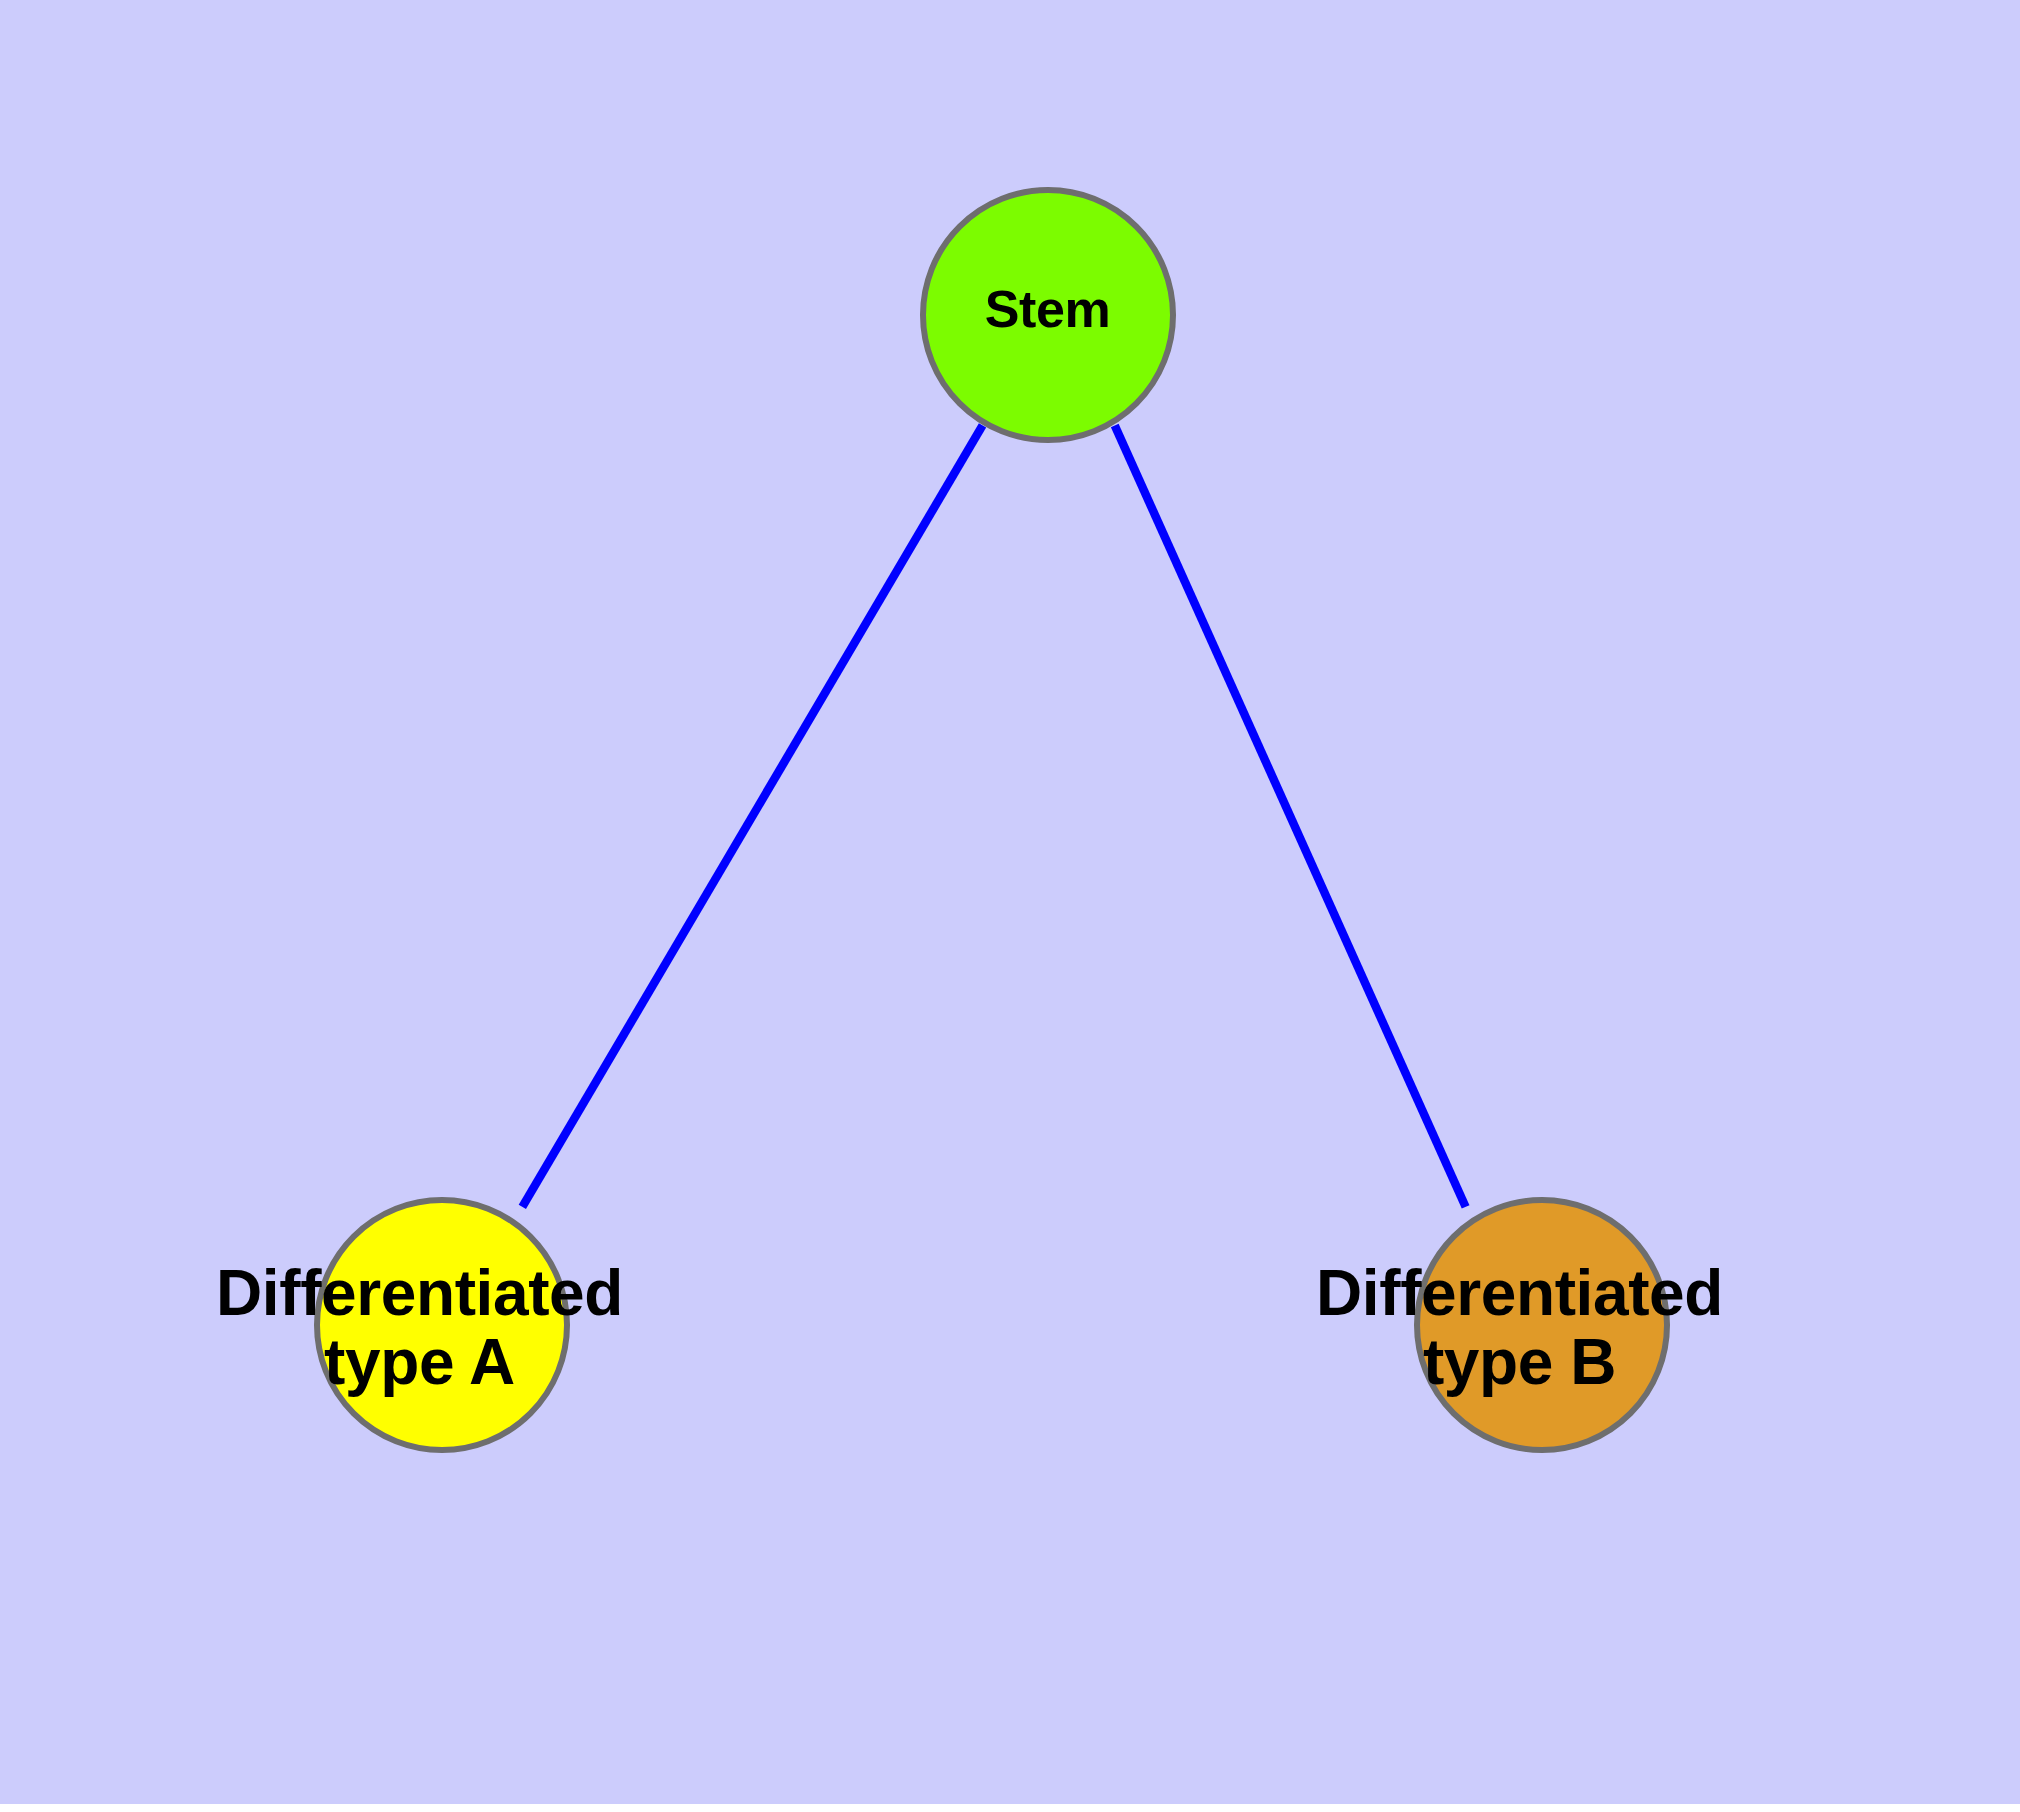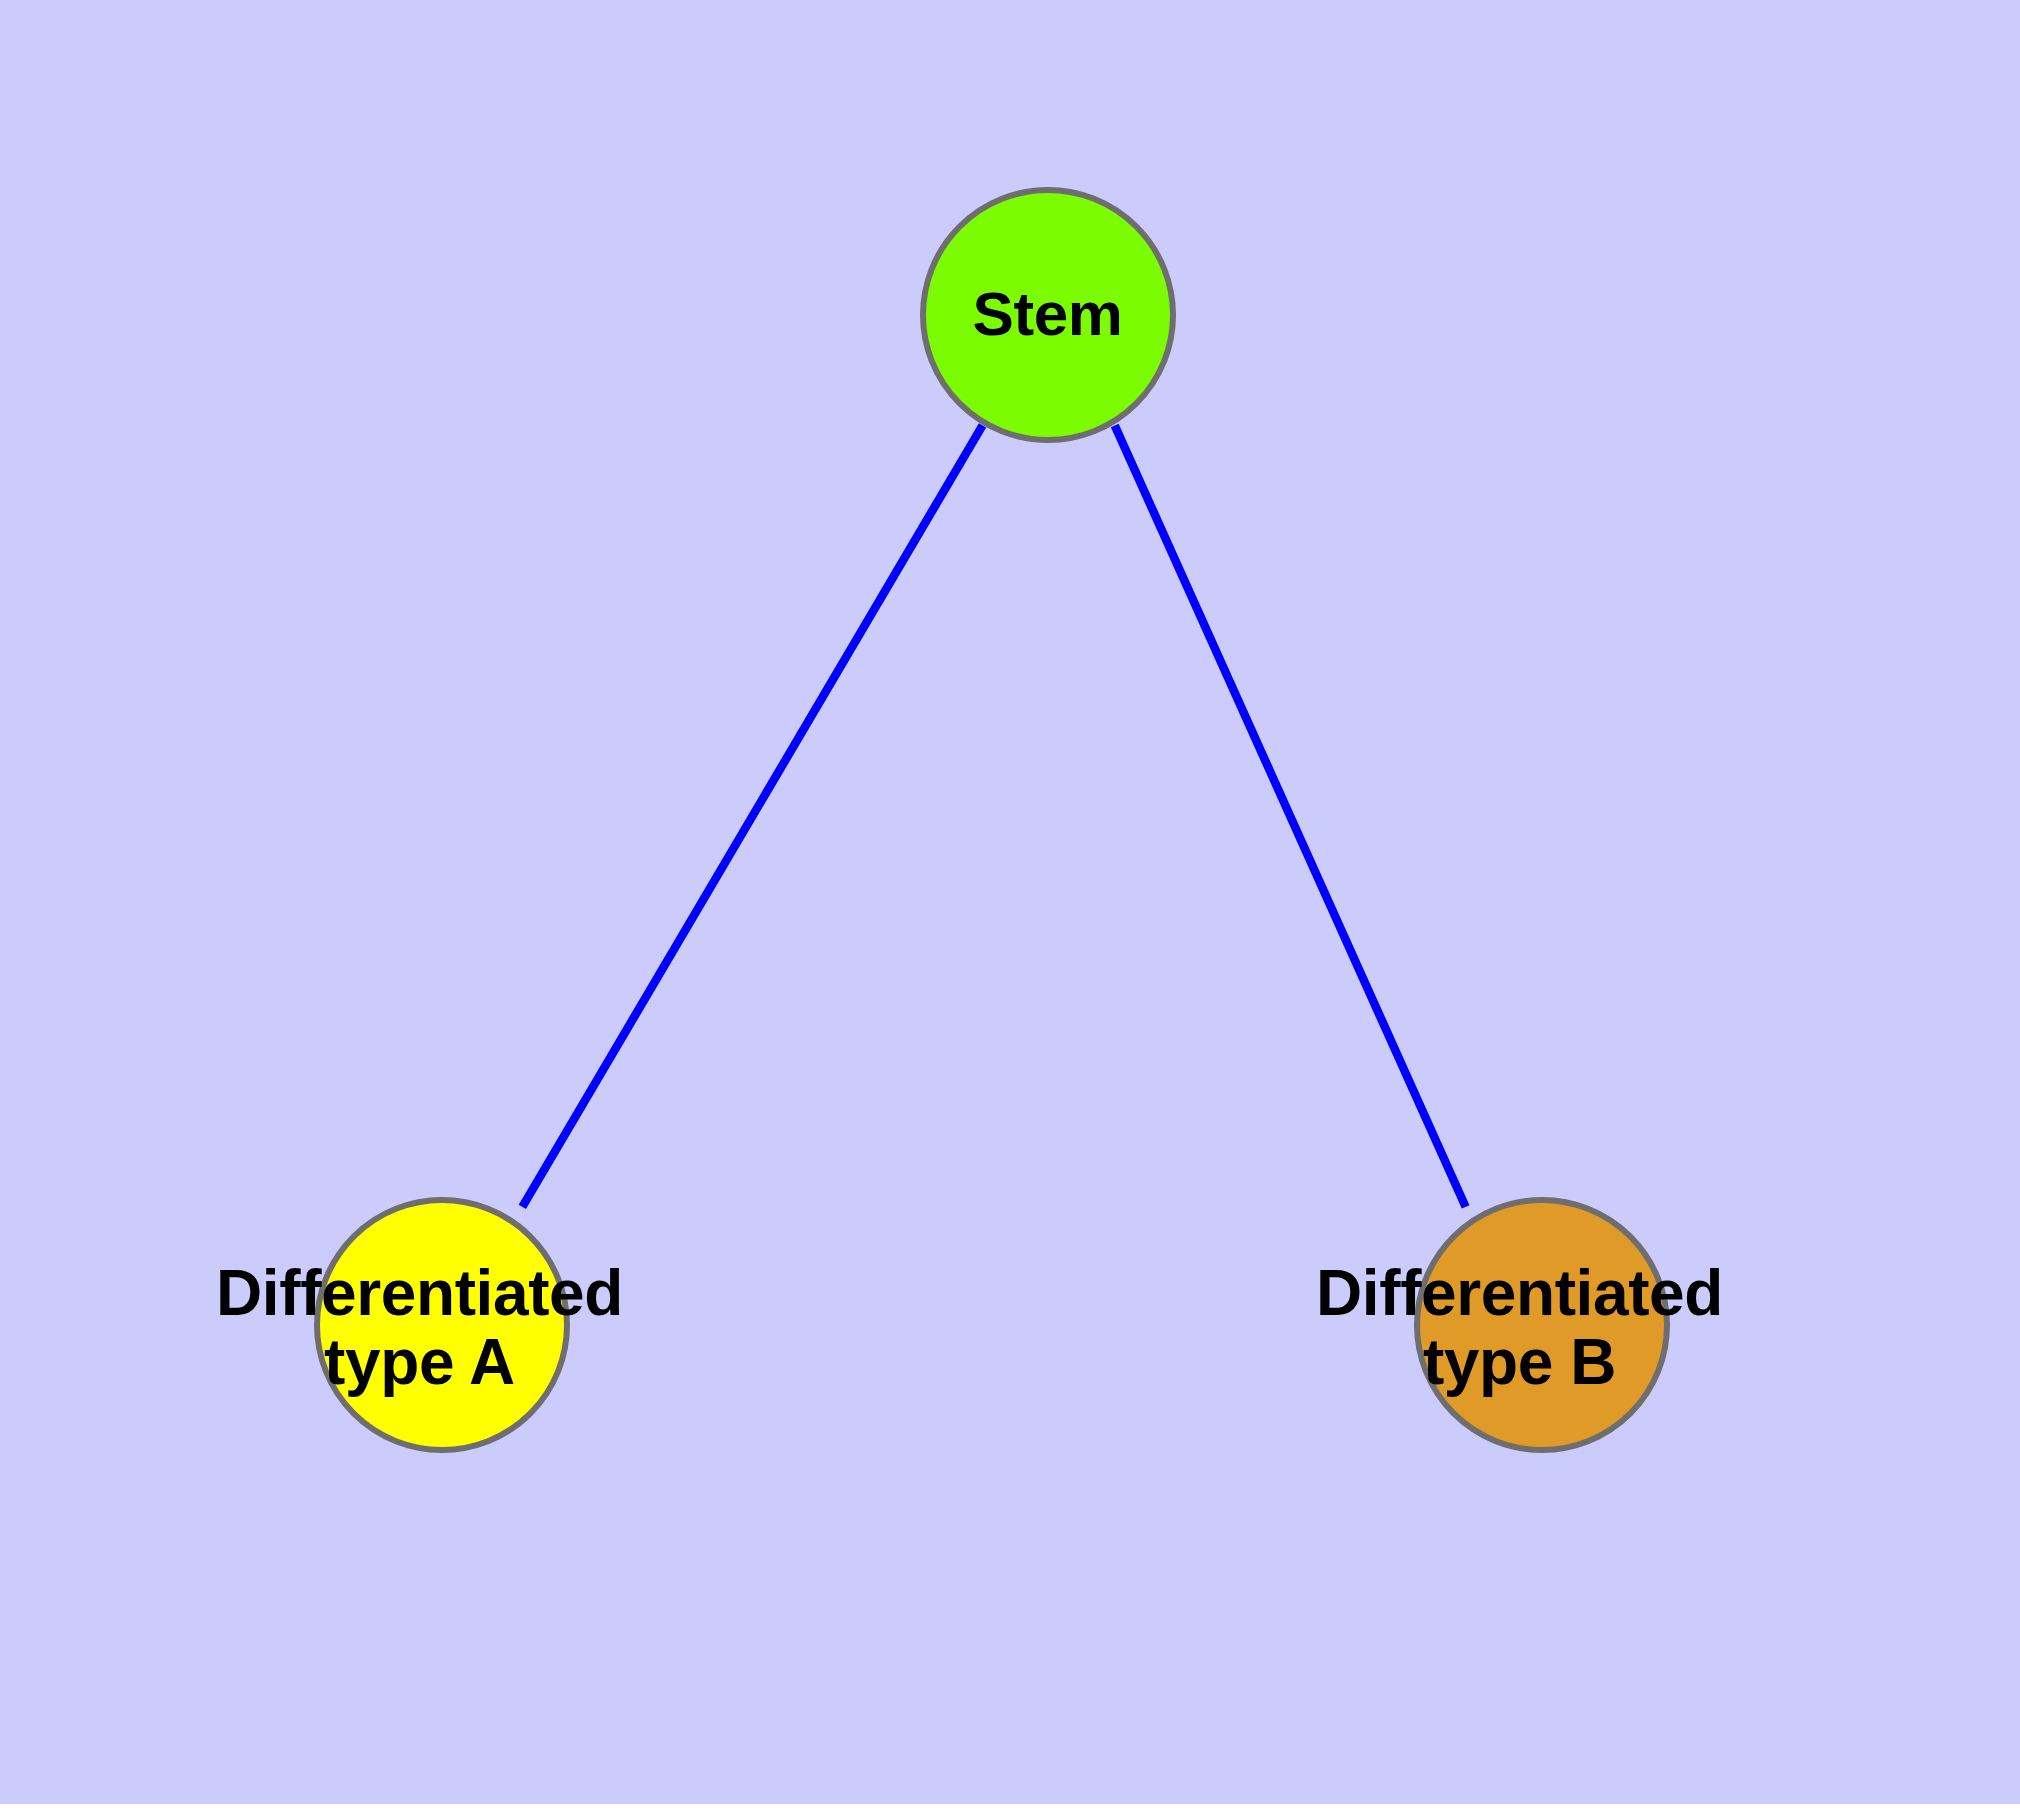--- a/index.html
+++ b/index.html
@@ -70,21 +70,21 @@
     <g id="edges-group">
         <line x1="1159" y1="502" x2="616" y2="1424" stroke="#0000ff" stroke-width="10" stroke-linecap="butt"></line>
         <line x1="1315" y1="502" x2="1729" y2="1424" stroke="#0000ff" stroke-width="10" stroke-linecap="butt"></line>
       </g>
   </svg>
 
   <div id="node-layer">
       <div class="graph-node" style="left: 920px; top: 187px; width: 256px; height: 256px; background: rgb(124, 252, 0); border: 6px solid rgb(110, 110, 110);"></div>
       <div class="graph-node" style="left: 314px; top: 1197px; width: 256px; height: 256px; background: rgb(255, 255, 0); border: 6px solid rgb(110, 110, 110);"></div>
       <div class="graph-node" style="left: 1414px; top: 1197px; width: 256px; height: 256px; background: rgb(224, 154, 40); border: 6px solid rgb(110, 110, 110);"></div>
-      <div class="node-label" style="font-size: 62px; width: 1187px; left: 454px; top: 281px;">
+      <div class="node-label" style="font-size: 52px; width: 1187px; left: 454px; top: 281px;">
         <span class="label-line">Stem</span>
       </div>
       <div class="node-label" style="font-size: 64px; width: 1187px; left: -174px; top: 1259px;">
         <span class="label-line">Differentiated</span>
         <span class="label-line">type A</span>
       </div>
       <div class="node-label" style="font-size: 64px; width: 1187px; left: 926px; top: 1259px;">
         <span class="label-line">Differentiated</span>
         <span class="label-line">type B</span>
       </div>

